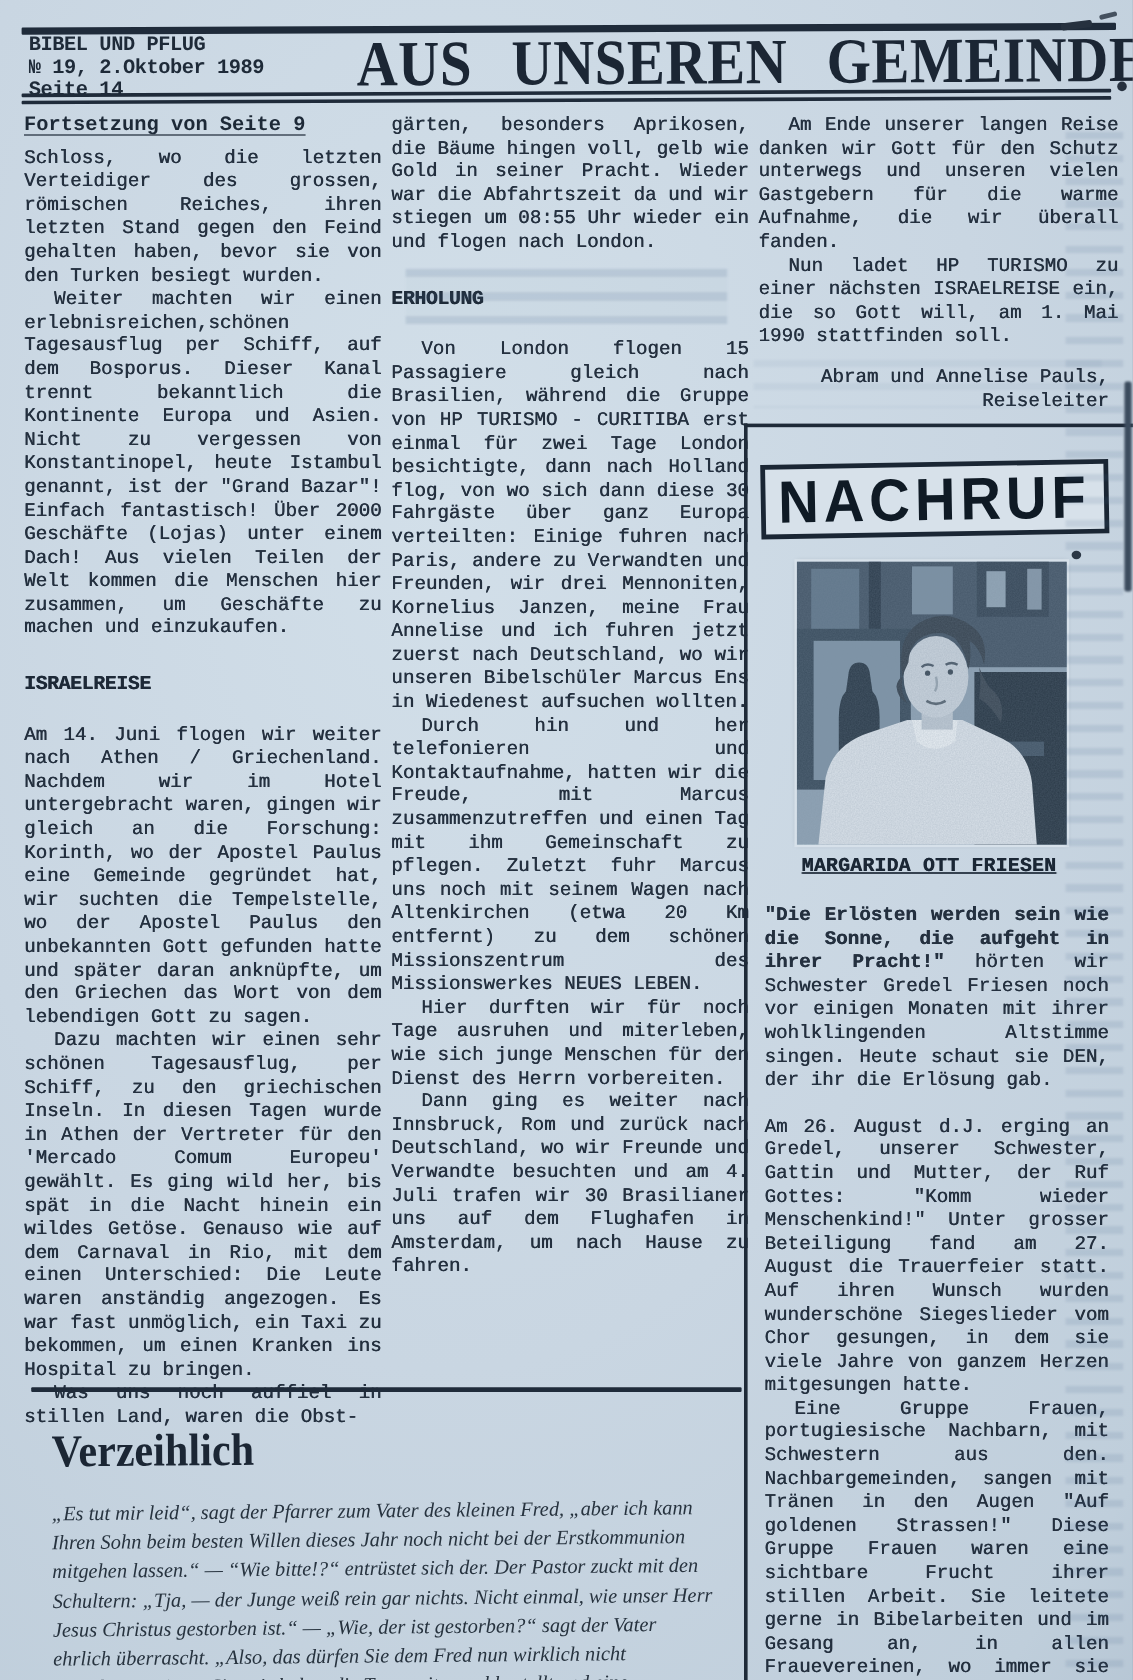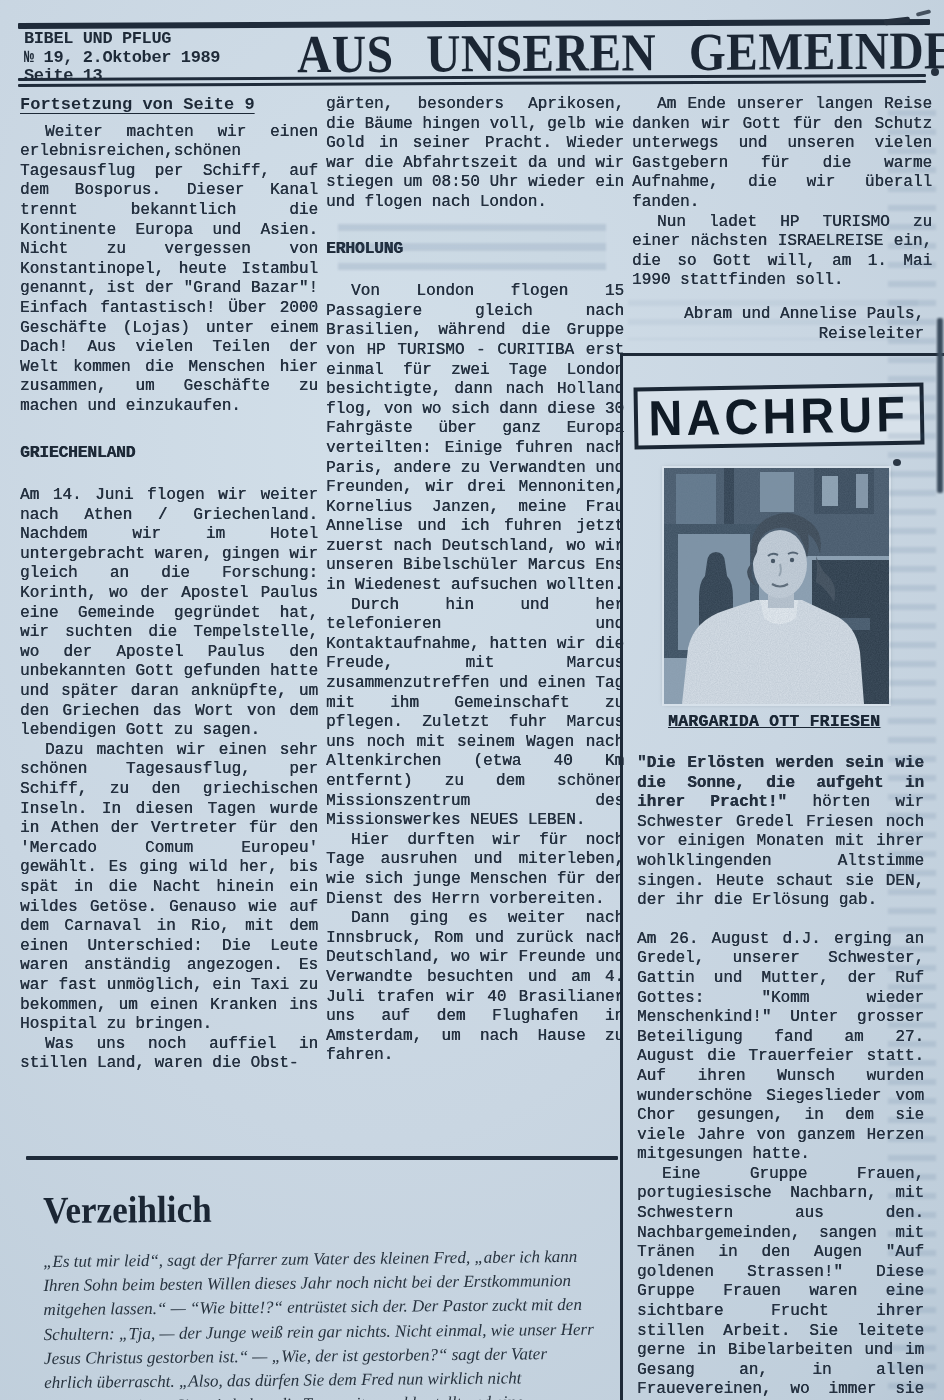--- a/index.html
+++ b/index.html
@@ -78,44 +78,45 @@
 </style>
 </head>
 <body>
 
 <div class="page">
 
   <div class="rule-top"></div>
   <div class="masthead">
     <div>BIBEL UND PFLUG</div>
     <div>№ 19, 2.Oktober 1989</div>
-    <div>Seite 13</div>
+    <div>Seite 14</div>
   </div>
   <h1 class="title">AUS UNSEREN GEMEINDEN</h1>
   <div class="rule-double">
       <i></i>
       <i></i>
     </div>
 
   <div class="col col-left">
     <div class="cont">Fortsetzung von Seite 9</div>
+    <p class="body">Schloss, wo die letzten Verteidiger des grossen, römischen Reiches, ihren letzten Stand gegen den Feind gehalten haben, bevor sie von den Turken besiegt wurden.</p>
     <p class="body ind">Weiter machten wir einen erlebnisreichen,schönen Tagesausflug per Schiff, auf dem Bosporus. Dieser Kanal trennt bekanntlich die Kontinente Europa und Asien. Nicht zu vergessen von Konstantinopel, heute Istambul genannt, ist der "Grand Bazar"! Einfach fantastisch! Über 2000 Geschäfte (Lojas) unter einem Dach! Aus vielen Teilen der Welt kommen die Menschen hier zusammen, um Geschäfte zu machen und einzukaufen.</p>
-    <h3 class="subhead">GRIECHENLAND</h3>
+    <h3 class="subhead">ISRAELREISE</h3>
     <p class="body">Am 14. Juni flogen wir weiter nach Athen / Griechenland. Nachdem wir im Hotel untergebracht waren, gingen wir gleich an die Forschung: Korinth, wo der Apostel Paulus eine Gemeinde gegründet hat, wir suchten die Tempelstelle, wo der Apostel Paulus den unbekannten Gott gefunden hatte und später daran anknüpfte, um den Griechen das Wort von dem lebendigen Gott zu sagen.</p>
     <p class="body ind">Dazu machten wir einen sehr schönen Tagesausflug, per Schiff, zu den griechischen Inseln. In diesen Tagen wurde in Athen der Vertreter für den 'Mercado Comum Europeu' gewählt. Es ging wild her, bis spät in die Nacht hinein ein wildes Getöse. Genauso wie auf dem Carnaval in Rio, mit dem einen Unterschied: Die Leute waren anständig angezogen. Es war fast unmöglich, ein Taxi zu bekommen, um einen Kranken ins Hospital zu bringen.</p>
     <p class="body ind">Was uns noch auffiel in stillen Land, waren die Obst-</p>
   </div>
 
   <div class="col col-mid">
-    <p class="body">gärten, besonders Aprikosen, die Bäume hingen voll, gelb wie Gold in seiner Pracht. Wieder war die Abfahrtszeit da und wir stiegen um 08:50 Uhr wieder ein und flogen nach London.</p>
+    <p class="body">gärten, besonders Aprikosen, die Bäume hingen voll, gelb wie Gold in seiner Pracht. Wieder war die Abfahrtszeit da und wir stiegen um 08:55 Uhr wieder ein und flogen nach London.</p>
     <h3 class="subhead">ERHOLUNG</h3>
     <p class="body ind">Von London flogen 15 Passagiere gleich nach Brasilien, während die Gruppe von HP TURISMO - CURITIBA erst einmal für zwei Tage London besichtigte, dann nach Holland flog, von wo sich dann diese 30 Fahrgäste über ganz Europa verteilten: Einige fuhren nach Paris, andere zu Verwandten und Freunden, wir drei Mennoniten, Kornelius Janzen, meine Frau Annelise und ich fuhren jetzt zuerst nach Deutschland, wo wir unseren Bibelschüler Marcus Ens in Wiedenest aufsuchen wollten.</p>
-    <p class="body ind">Durch hin und her telefonieren und Kontaktaufnahme, hatten wir die Freude, mit Marcus zusammenzutreffen und einen Tag mit ihm Gemeinschaft zu pflegen. Zuletzt fuhr Marcus uns noch mit seinem Wagen nach Altenkirchen (etwa 40 Km entfernt) zu dem schönen Missionszentrum des Missionswerkes NEUES LEBEN.</p>
+    <p class="body ind">Durch hin und her telefonieren und Kontaktaufnahme, hatten wir die Freude, mit Marcus zusammenzutreffen und einen Tag mit ihm Gemeinschaft zu pflegen. Zuletzt fuhr Marcus uns noch mit seinem Wagen nach Altenkirchen (etwa 20 Km entfernt) zu dem schönen Missionszentrum des Missionswerkes NEUES LEBEN.</p>
     <p class="body ind">Hier durften wir für noch Tage ausruhen und miterleben, wie sich junge Menschen für den Dienst des Herrn vorbereiten.</p>
-    <p class="body ind">Dann ging es weiter nach Innsbruck, Rom und zurück nach Deutschland, wo wir Freunde und Verwandte besuchten und am 4. Juli trafen wir 40 Brasilianer uns auf dem Flughafen in Amsterdam, um nach Hause zu fahren.</p>
+    <p class="body ind">Dann ging es weiter nach Innsbruck, Rom und zurück nach Deutschland, wo wir Freunde und Verwandte besuchten und am 4. Juli trafen wir 30 Brasilianer uns auf dem Flughafen in Amsterdam, um nach Hause zu fahren.</p>
   </div>
 
   <div class="col col-right">
     <p class="body ind">Am Ende unserer langen Reise danken wir Gott für den Schutz unterwegs und unseren vielen Gastgebern für die warme Aufnahme, die wir überall fanden.</p>
     <p class="body ind">Nun ladet HP TURISMO zu einer nächsten ISRAELREISE ein, die so Gott will, am 1. Mai 1990 stattfinden soll.</p>
     <div class="signature">
       <div>Abram und Annelise Pauls,</div>
       <div>Reiseleiter</div>
     </div>
   </div>

